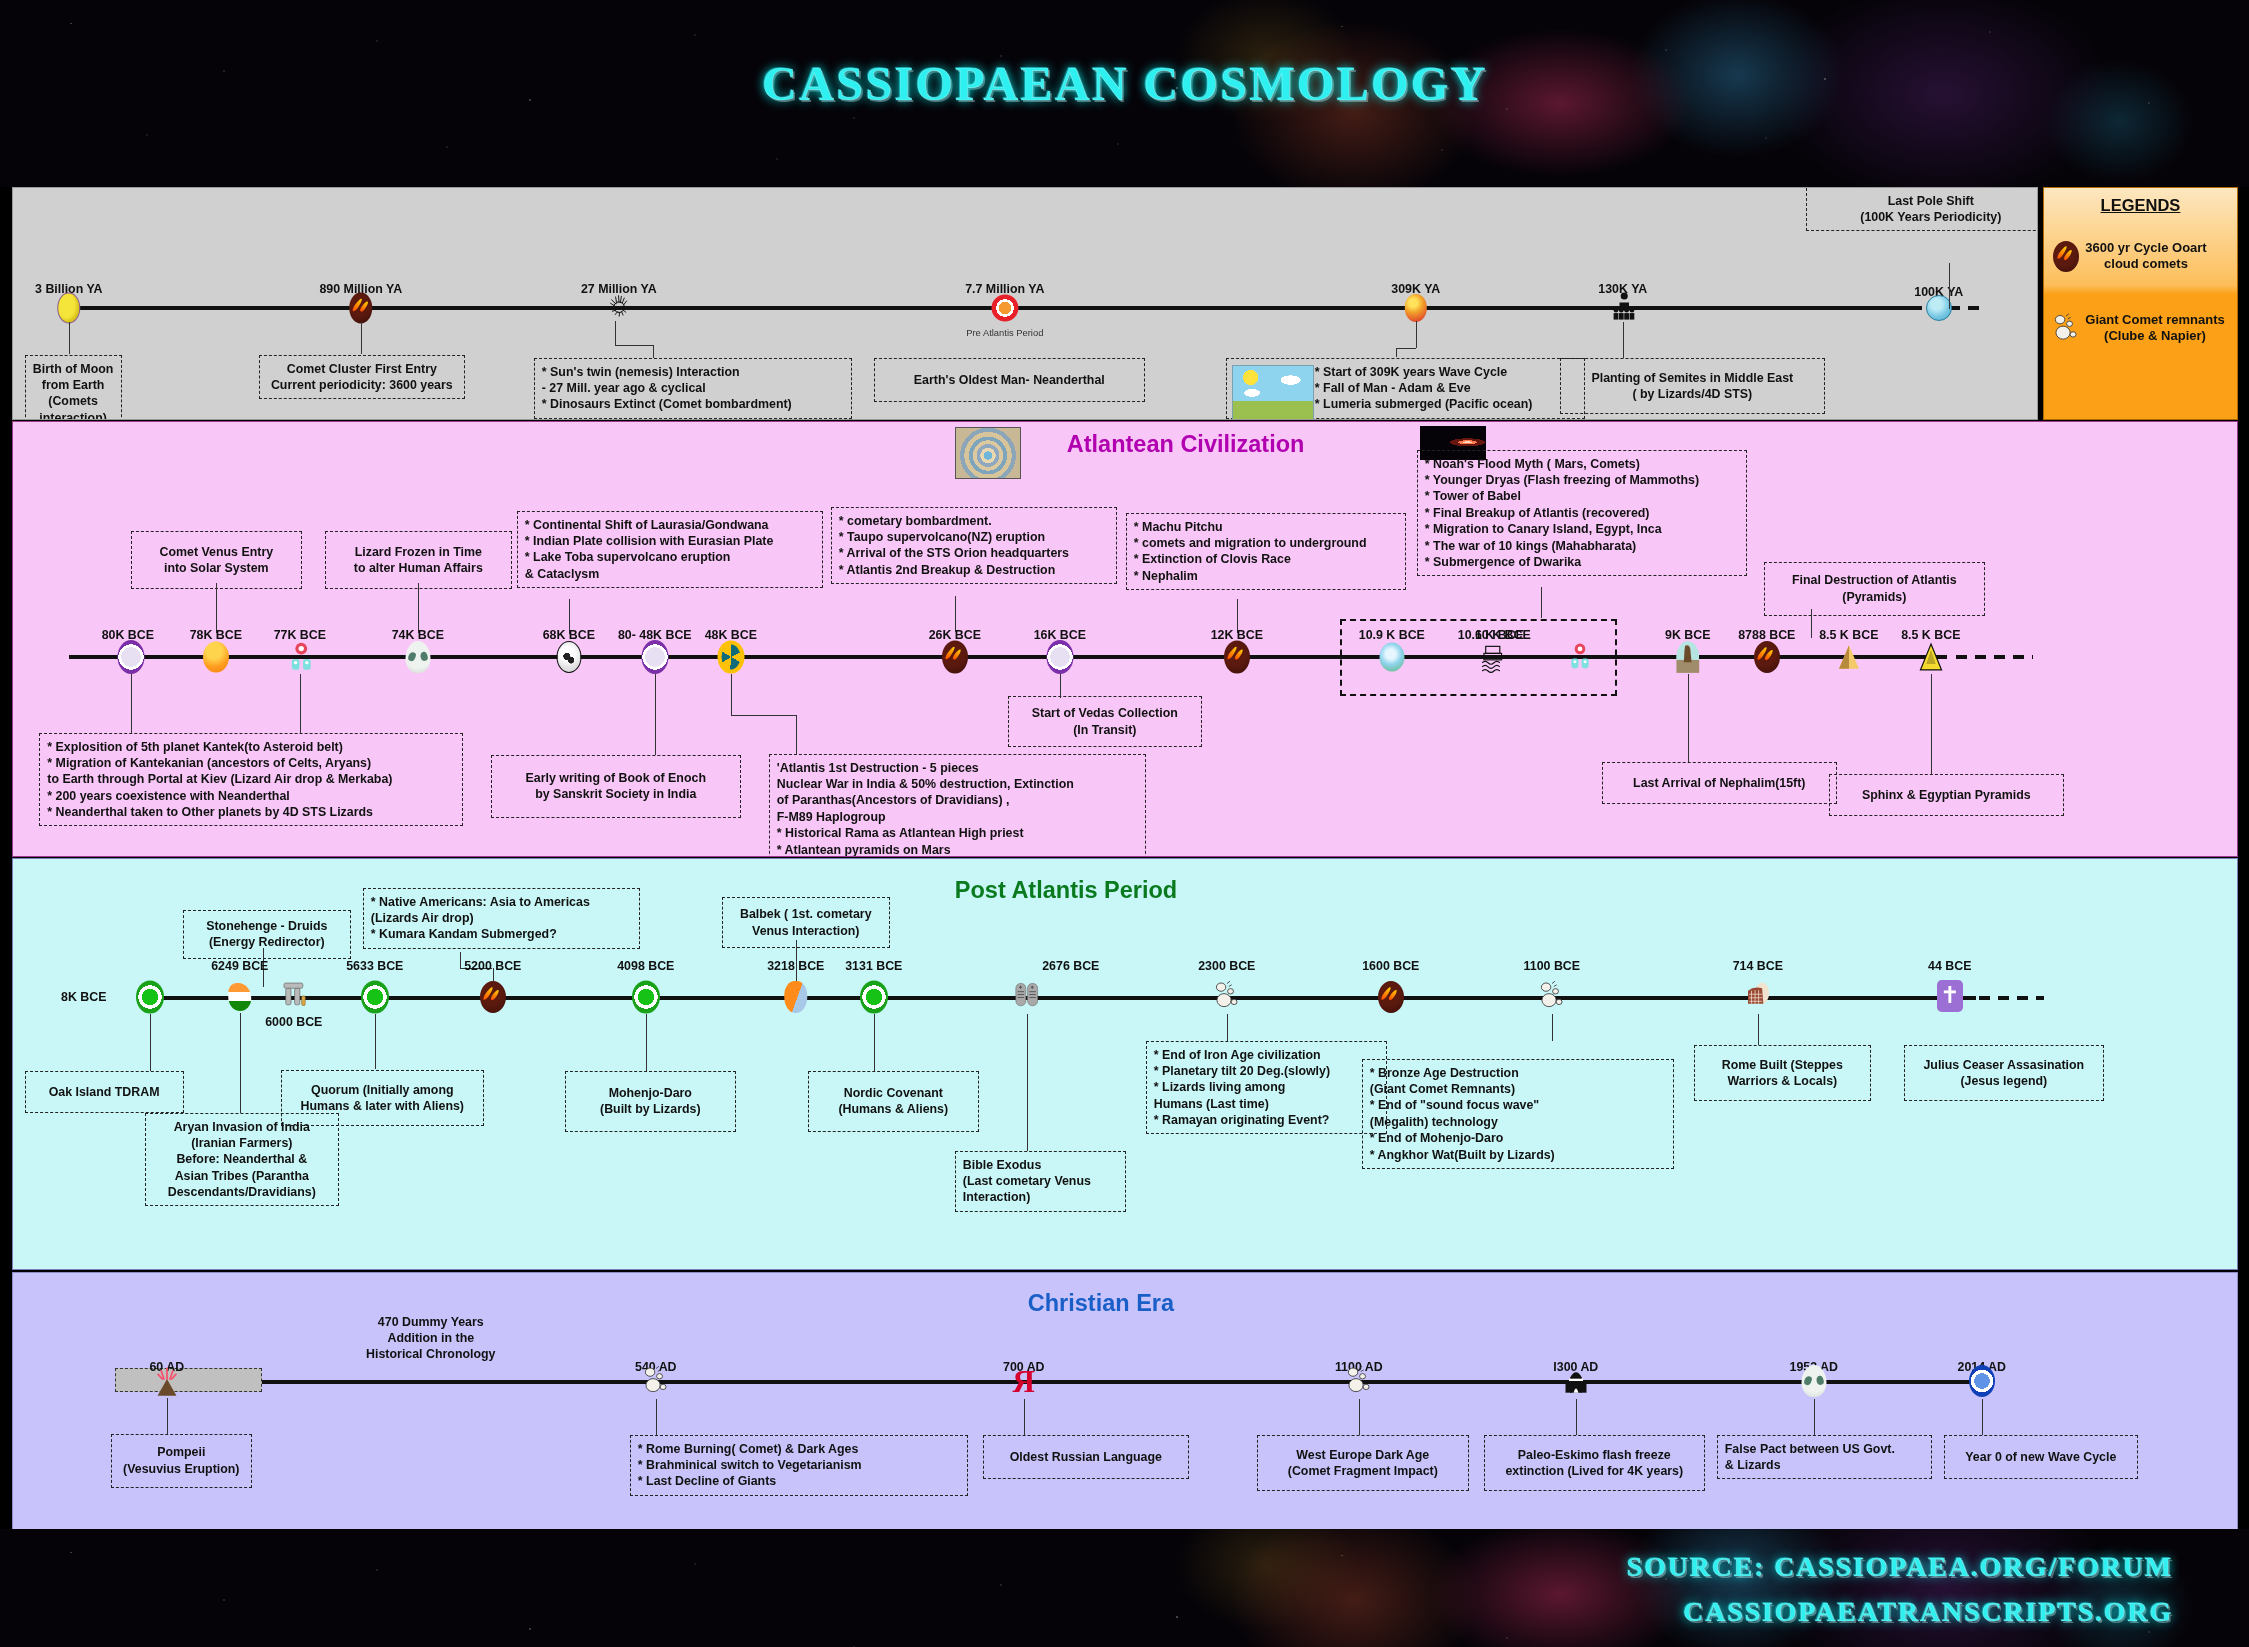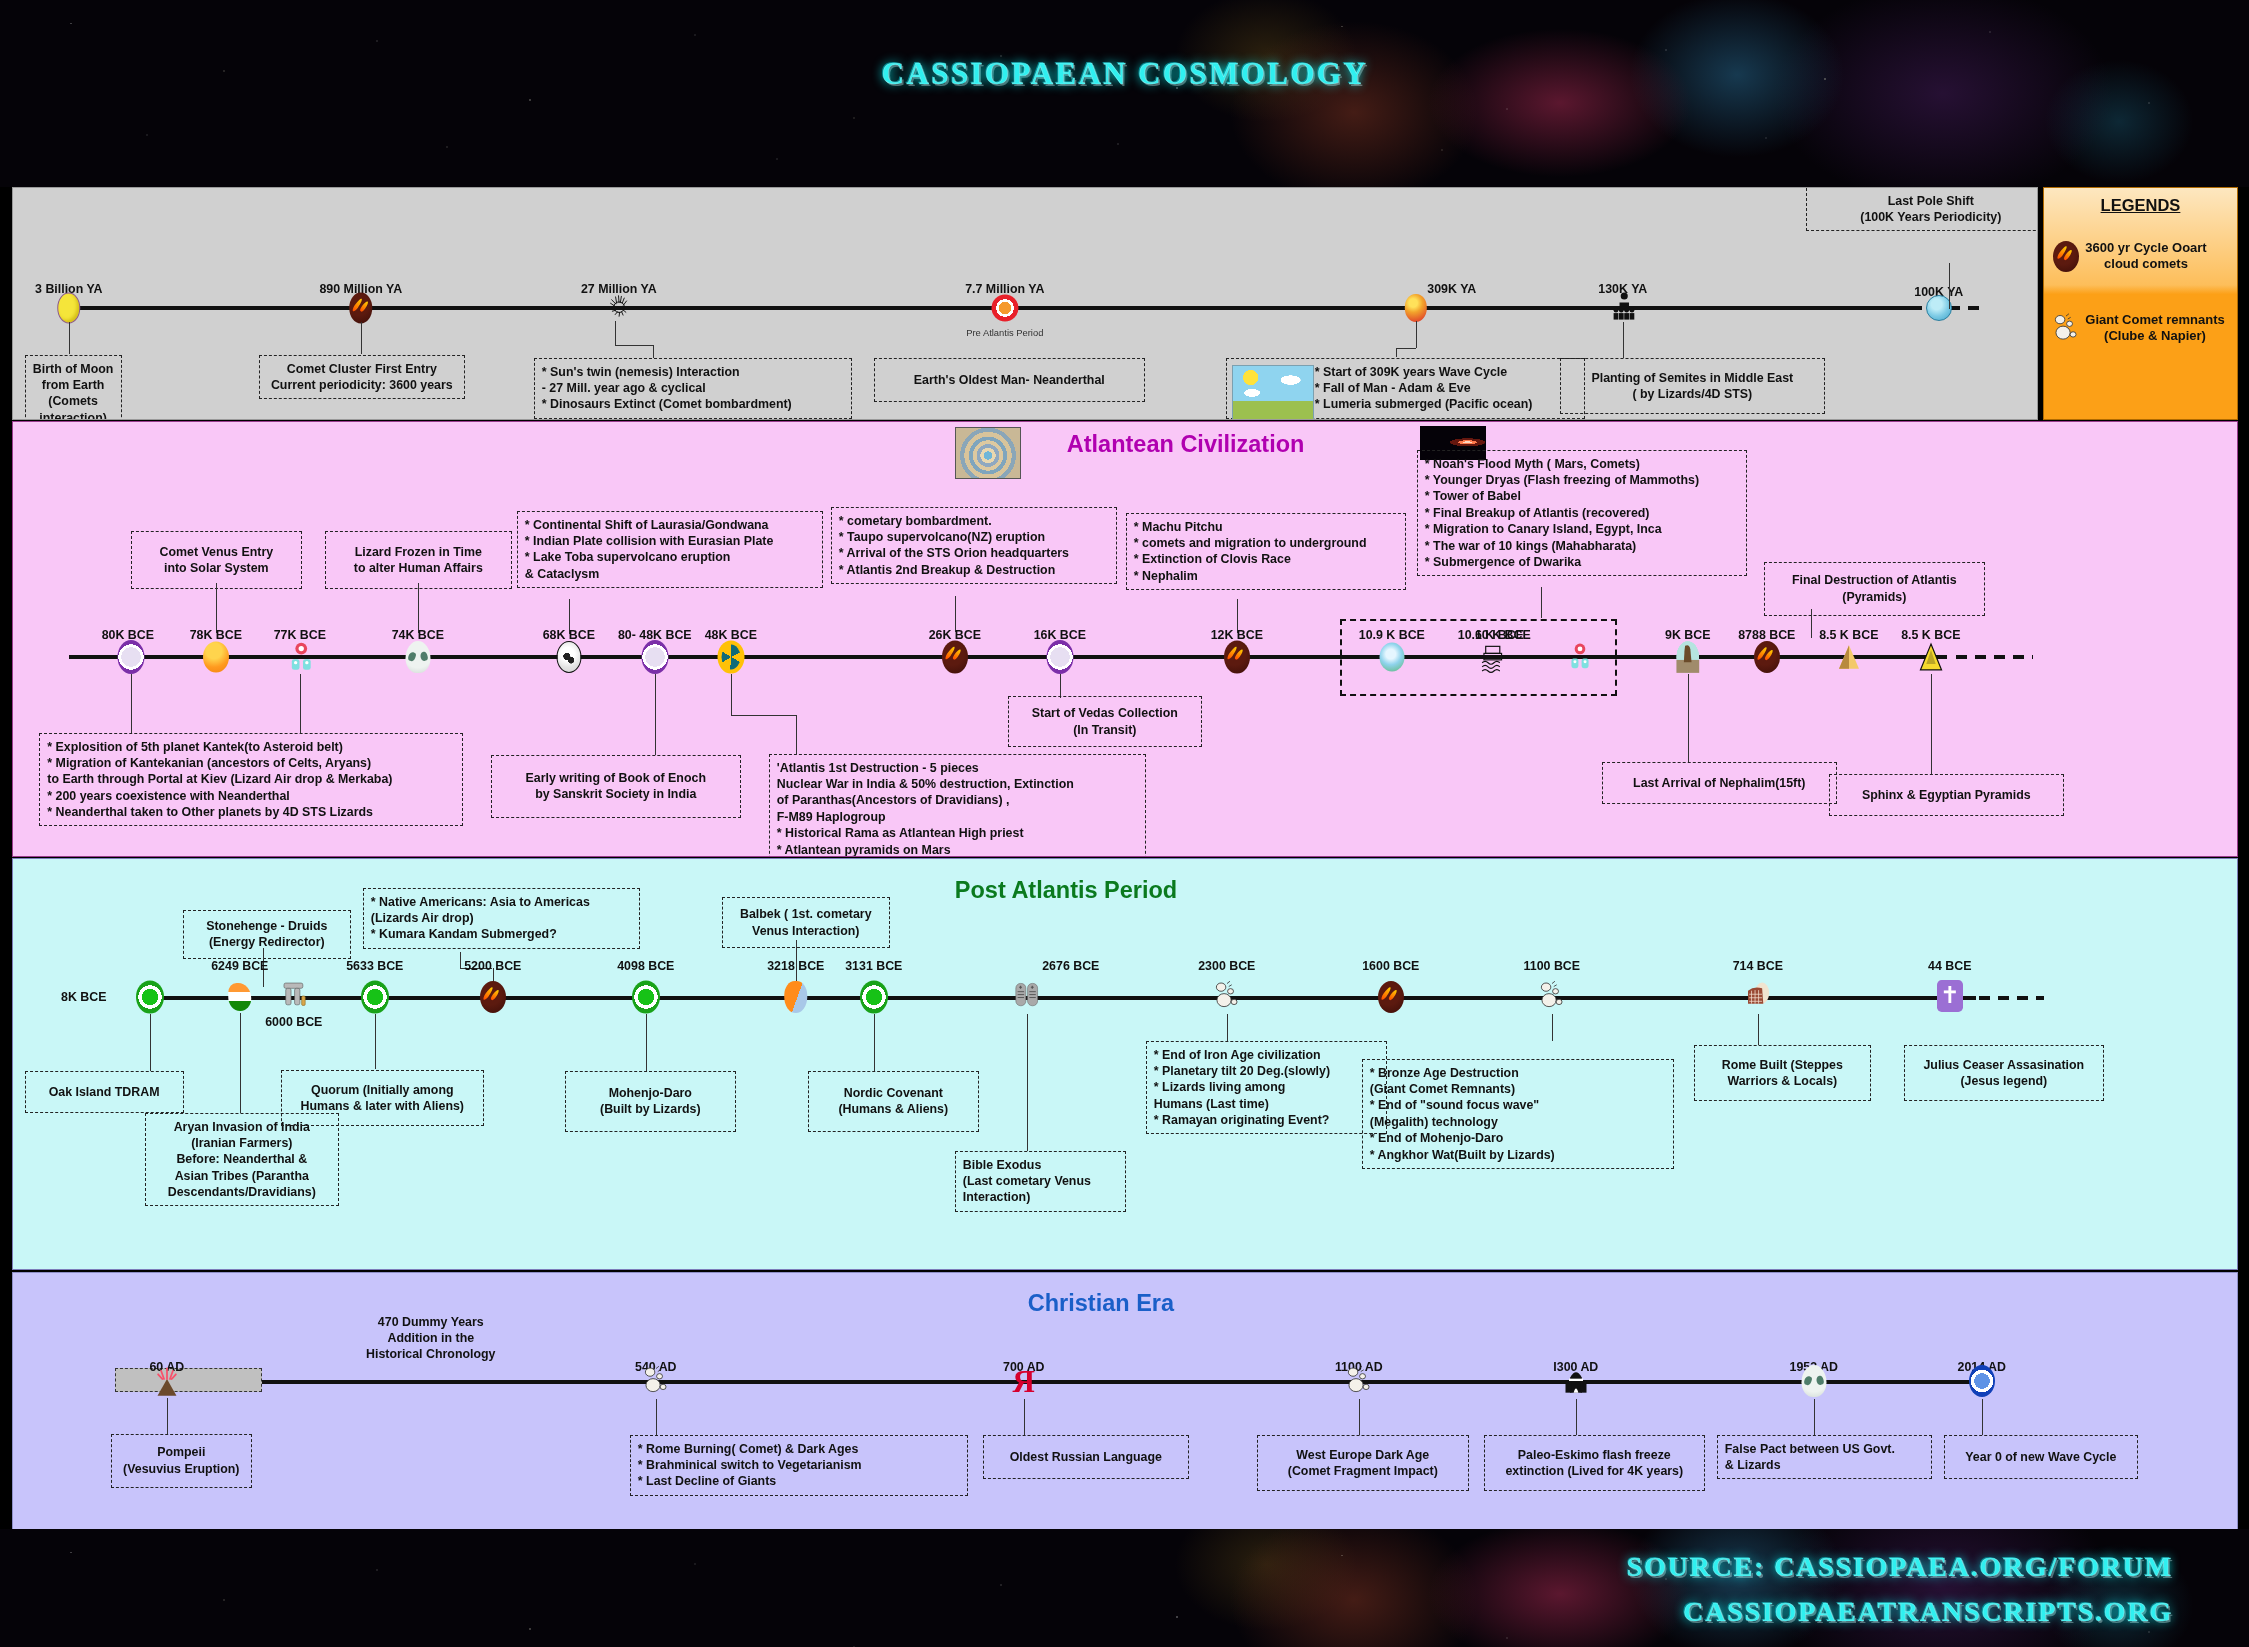--- a/index.html
+++ b/index.html
@@ -53,21 +53,21 @@
   #footer-space { top: 1529px; height: 118px; }
 
   .cosmic-title {
     position: absolute; width: 100%; text-align: center;
     font-family: "Liberation Serif", serif;
     font-weight: bold; letter-spacing: 2.4px;
     color: #2ff0f0;
     text-shadow: 0 0 10.6px #0ff, 1.8px 2.4px 0 rgba(255,255,255,0.35), -1.2px -1.2px 0 rgba(0,120,130,0.9);
     -webkit-text-stroke: 0.6px rgba(200,255,255,0.5);
   }
-  #main-title { top: 56px; font-size: 31px; }
+  #main-title { top: 56px; font-size: 48px; }
   #src-line1 { top: 1551px; font-size: 28px; text-align: right; padding-right: 77px; letter-spacing: 1.8px;}
   #src-line2 { top: 1596px; font-size: 28px; text-align: right; padding-right: 77px; letter-spacing: 1.8px;}
 
   
   .band { position: absolute; left: 11.8px; width: 2226px; overflow: hidden; }
   #band-prehistory { top: 187px; height: 233px; background: #d0d0d0; border: 1.2px solid #9a9a9a; width: 2026px;}
   #legends-box {
     position: absolute; left: 2043px; top: 187px; width: 195px; height: 233px;
     background: linear-gradient(180deg,#fde7c0 0%, #fdbe5a 42%, #fca017 46%, #fca017 100%);
     border: 1.8px solid #b06a00;
@@ -270,21 +270,21 @@
 
     <div class="mlabel" style="left:992px; top:94px;">7.7 Million YA</div>
     <div class="marker" style="left:992px; top:120px;">
         <div class="mk bullseye" style="width:27px;height:27px;"></div>
       </div>
     <div class="sublabel" style="left:992px; top:139px;">Pre Atlantis Period</div>
     <div class="note center" style="left:861px; top:170px; width:271px; padding-top:13px; padding-bottom:13px;">
       <div>Earth's Oldest Man- Neanderthal</div>
     </div>
 
-    <div class="mlabel" style="left:1403px; top:94px;margin-left:36px;">309K YA</div>
+    <div class="mlabel" style="left:1403px; top:94px;">309K YA</div>
     <div class="marker" style="left:1403px; top:120px;">
         <div class="mk apple" style="width:22.4px;height:28px;"></div>
       </div>
     <div class="leader" style="left:1403px; top:133px; height:27px;"></div>
     <div class="leader-h" style="left:1383px; top:160px; width:20.6px;"></div>
     <div class="leader" style="left:1383px; top:160px; height:9.4px;"></div>
     <div class="note" style="left:1213px; top:170px; width:359px; padding-left:88px;">
       <div>* Start of 309K years Wave Cycle</div>
       <div>* Fall of Man - Adam &amp; Eve</div>
       <div>* Lumeria submerged (Pacific ocean)</div>

